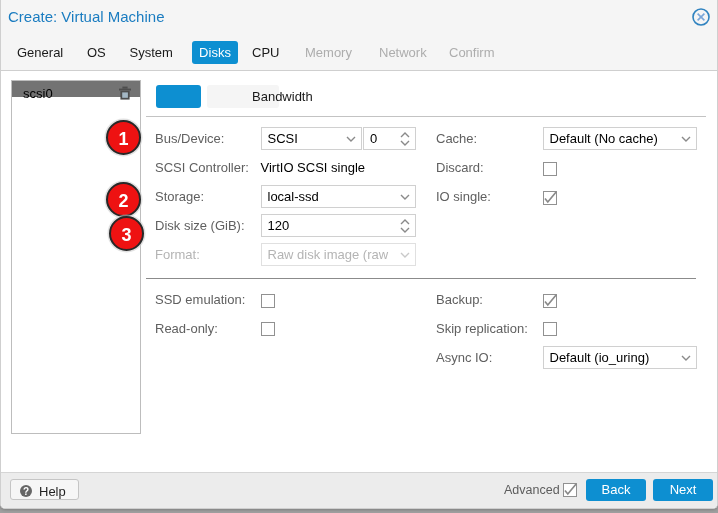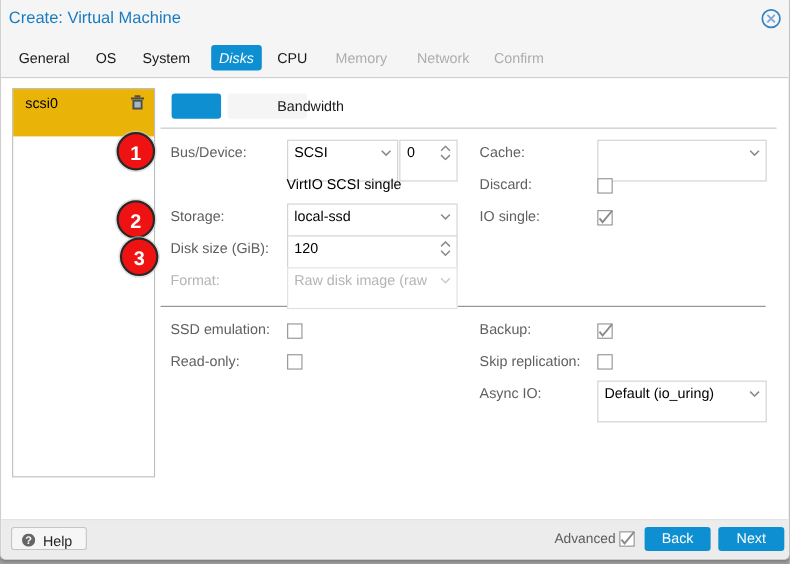--- a/index.html
+++ b/index.html
@@ -7,46 +7,46 @@
 body { font-family:"Liberation Sans", sans-serif; background:#a0a0a0; }
 #win { position:absolute; left:0; top:0; width:718px; height:509px; background:#fff;
   border:1px solid #cfcfcf; border-top:none; border-radius:0 0 5px 5px; overflow:hidden; box-shadow:0 1px 3px rgba(40,40,40,0.28); }
 #header { position:absolute; left:0; top:0; width:716px; height:71px; background:#f5f5f5; border-bottom:1px solid #cfcfcf;padding-left:48px; }
 #title { position:absolute; left:7px; top:8px; font-size:15px; color:#1a7cc0; }
 .tab { position:absolute; top:41px; height:23px; line-height:23px; font-size:13px; color:#1a1a1a; }
 .tab.dis { color:#adadad; }
 .tab.active { background:#0d8fd1; color:#fff; border-radius:3px; text-align:center; }
 
 #lpanel { position:absolute; left:10px; top:80px; width:130px; height:354px; background:#fff; border:1px solid #bdbdbd; }
-#lsel { position:absolute; left:0px; top:0px; width:128px; height:43px; background:#eab308; }
+#lsel { position:absolute; left:0px; top:0px; width:128px; height:16px; background:#737373; }
 #lsel span { position:absolute; left:11px; top:5px; font-size:13px; color:#000; }
 #addbtn { position:absolute; left:10px; top:437px; width:130px; height:23px; background:#0d8fd1; border-radius:3px; color:#fff; font-size:13px;margin-top:44px; }
 
 .ftab { position:absolute; top:85px; height:23px; line-height:23px; font-size:13px; border-radius:3px; text-align:center;padding-left:45px; }
 .lbl { position:absolute; font-size:13px; color:#606060; height:23px; line-height:23px; }
 .val { position:absolute; font-size:13px; color:#000; height:23px; line-height:23px; }
-.field { position:absolute; height:38px; background:#fff; border:1px solid #d0d0d0; font-size:13px; color:#000; line-height:21px; }
+.field { position:absolute; height:23px; background:#fff; border:1px solid #d0d0d0; font-size:13px; color:#000; line-height:21px; }
 .field span.txt { position:absolute; left:6px; top:0; }
 .sep { position:absolute; height:1px; }
 .cb { position:absolute; width:14px; height:14px; border:1px solid #919191; background:#fff; }
 
 #toolbar { position:absolute; left:0; top:472px; width:716px; height:36px; background:#ececec; border-top:1px solid #d5d5d5; border-radius:0 0 4px 4px; }
 #helpbtn { position:absolute; left:9px; top:6px; width:69px; height:21px; background:#f6f6f6; border:1px solid #c5c5c5; border-radius:3px; }
 .btn { position:absolute; top:6px; height:22px; background:#0d8fd1; border-radius:3px; color:#fff; font-size:13px; text-align:center; line-height:22px; }
 .badge { position:absolute; width:35px; height:35px; border-radius:50%; background:#ee1212; border:2px solid #282828; box-shadow:0 0 0 1.5px rgba(200,200,200,0.55); color:#fff; font-size:18px; font-weight:bold; text-align:center; line-height:34px; }
 </style>
 </head>
 <body>
 <div id="win">
   <div id="header">
     <div id="title">Create: Virtual Machine</div>
     <div class="tab" style="left:16px;">General</div>
     <div class="tab" style="left:86px;">OS</div>
     <div class="tab" style="left:128.5px;">System</div>
-    <div class="tab active" style="left:191px; width:46px;font-style:italic;">Disks</div>
+    <div class="tab active" style="left:191px; width:46px;">Disks</div>
     <div class="tab" style="left:251px;">CPU</div>
     <div class="tab dis" style="left:304px;">Memory</div>
     <div class="tab dis" style="left:378px;">Network</div>
     <div class="tab dis" style="left:448px;">Confirm</div>
     <svg style="position:absolute;left:691px;top:8px;" width="18" height="18" viewBox="0 0 18 18">
       <circle cx="9" cy="9" r="8" fill="none" stroke="#3083c0" stroke-width="1.6"></circle>
       <path d="M5.6 5.6 L12.4 12.4 M12.4 5.6 L5.6 12.4" stroke="#7aa6d9" stroke-width="1.6" fill="none"></path>
     </svg>
   </div>
 
@@ -82,20 +82,21 @@
         <path d="M1 1 L5 5 L9 1" fill="none" stroke="#8a8a8a" stroke-width="1.4"></path>
       </svg>
   </div>
   <div class="field" style="left:362px; top:127px; width:53px;">
       <span class="txt">0</span>
     <svg style="position:absolute;right:5px;top:4px;" width="10" height="14" viewBox="0 0 10 14">
       <path d="M1 5 L5 1 L9 5" fill="none" stroke="#8a8a8a" stroke-width="1.4"></path>
       <path d="M1 9 L5 13 L9 9" fill="none" stroke="#8a8a8a" stroke-width="1.4"></path>
     </svg>
   </div>
+  <div class="lbl" style="left:154px; top:156px;">SCSI Controller:</div>
   <div class="val" style="left:259.5px; top:156px;">VirtIO SCSI single</div>
   <div class="lbl" style="left:154px; top:185px;">Storage:</div>
   <div class="field" style="left:259.5px; top:185px; width:155px;">
       <span class="txt">local-ssd</span>
     <svg style="position:absolute;right:5px;top:8px;" width="10" height="6" viewBox="0 0 10 6">
         <path d="M1 1 L5 5 L9 1" fill="none" stroke="#8a8a8a" stroke-width="1.4"></path>
       </svg>
   </div>
   <div class="lbl" style="left:154px; top:214px;">Disk size (GiB):</div>
   <div class="field" style="left:259.5px; top:214px; width:155px;">
@@ -108,20 +109,21 @@
   <div class="lbl" style="left:154px; top:243px; color:#b4b4b4;">Format:</div>
   <div class="field" style="left:259.5px; top:243px; width:155px; border-color:#e0e0e0; color:#b4b4b4;">
       <span class="txt">Raw disk image (raw</span>
     <svg style="position:absolute;right:5px;top:8px;" width="10" height="6" viewBox="0 0 10 6">
         <path d="M1 1 L5 5 L9 1" fill="none" stroke="#c9c9c9" stroke-width="1.4"></path>
       </svg>
   </div>
 
   <div class="lbl" style="left:435px; top:127px;">Cache:</div>
   <div class="field" style="left:541.5px; top:127px; width:154px;">
+      <span class="txt">Default (No cache)</span>
     <svg style="position:absolute;right:5px;top:8px;" width="10" height="6" viewBox="0 0 10 6">
         <path d="M1 1 L5 5 L9 1" fill="none" stroke="#8a8a8a" stroke-width="1.4"></path>
       </svg>
   </div>
   <div class="lbl" style="left:435px; top:156px;">Discard:</div>
   <div class="cb" style="left:541.5px; top:162px;"></div>
   <div class="lbl" style="left:435px; top:185px;">IO single:</div>
   <div class="cb" style="left:541.5px; top:190.5px;"></div>
   <svg style="position:absolute;left:541.5px;top:189.5px;" width="15" height="15" viewBox="0 0 15 15">
       <path d="M2 8.5 L4.8 12 L13.3 1.8" fill="none" stroke="#8a8a8a" stroke-width="1.7"></path>

